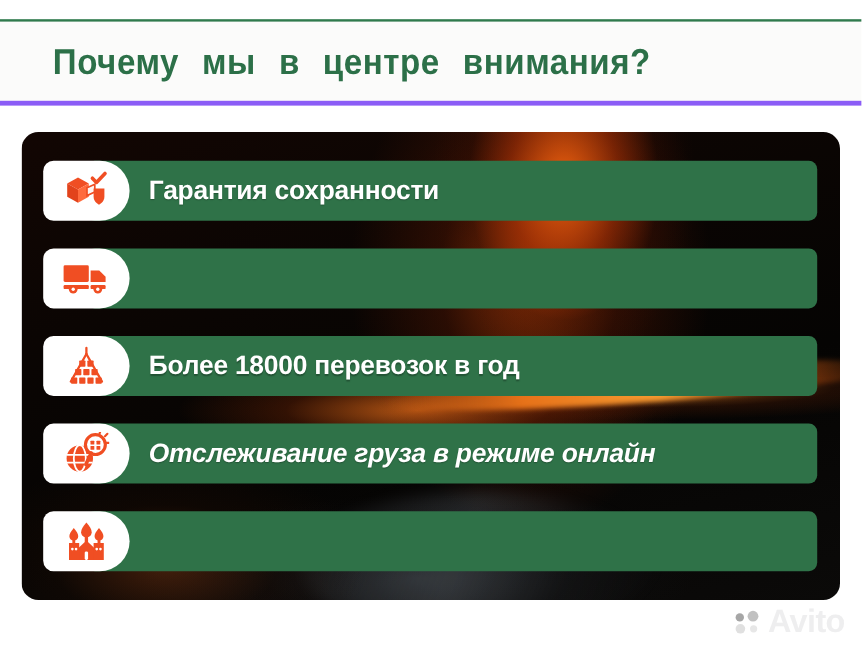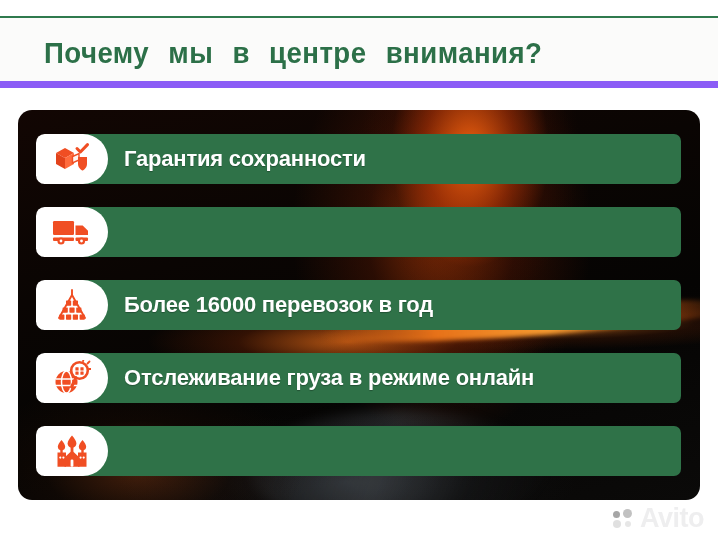--- a/index.html
+++ b/index.html
@@ -24,21 +24,21 @@
   
   .header-band {
     position: absolute;
     left: 0;
     top: 16px;
     width: 718px;
     height: 72px;
     background: #fbfbfa;
     box-sizing: border-box;
     border-top: 2px solid #2f7a4d;
-    border-bottom: 7px solid #8b5cf6;
+    border-bottom: 4px solid #8b5cf6;
   }
   .header-title {
     position: absolute;
     left: 44px;
     top: 18px;
     font-size: 30px;
     font-weight: bold;
     color: #2c7048;
     letter-spacing: 0.5px;
     word-spacing: 12px;
@@ -136,21 +136,21 @@
     font-weight: bold;
     letter-spacing: -0.2px;
     white-space: nowrap;
     text-shadow: 0 1px 1px rgba(0,0,0,0.28);
   }
 
   
   .row-0 { top: 24px; }
   .row-1 { top: 97px; }
   .row-2 { top: 170px; }
-  .row-3 { top: 243px; }
+  .row-3 { top: 243px; font-style: italic; }
   .row-4 { top: 316px; }
 
   
   .watermark {
     position: absolute;
     right: 14px;
     bottom: 8px;
     display: flex;
     align-items: center;
     gap: 5px;
@@ -245,21 +245,21 @@
               <rect x="9.6" y="19.5" width="5.2" height="5.2" rx="0.6"></rect>
               <rect x="16.4" y="19.5" width="5.2" height="5.2" rx="0.6"></rect>
               <rect x="23.2" y="19.5" width="5.2" height="5.2" rx="0.6"></rect>
               <rect x="6.2" y="26.5" width="5.2" height="5.2" rx="0.6"></rect>
               <rect x="13" y="26.5" width="5.2" height="5.2" rx="0.6"></rect>
               <rect x="19.8" y="26.5" width="5.2" height="5.2" rx="0.6"></rect>
               <rect x="26.6" y="26.5" width="5.2" height="5.2" rx="0.6"></rect>
             </g>
           </svg>
         </div>
-        <div class="row-label">Более 16000 перевозок в год</div>
+        <div class="row-label">Более 18000 перевозок в год</div>
       </div>
 
       <div class="row row-3">
         <div class="bar"></div>
         <div class="badge">
           <svg width="38" height="36" viewBox="0 0 38 36" aria-hidden="true">
             <circle cx="13.5" cy="22" r="11" fill="#f04e23"></circle>
             <g stroke="#ffffff" stroke-width="1.5" fill="none">
               <ellipse cx="13.5" cy="22" rx="5" ry="11"></ellipse>
               <path d="M2.8 19 h21.4"></path>

